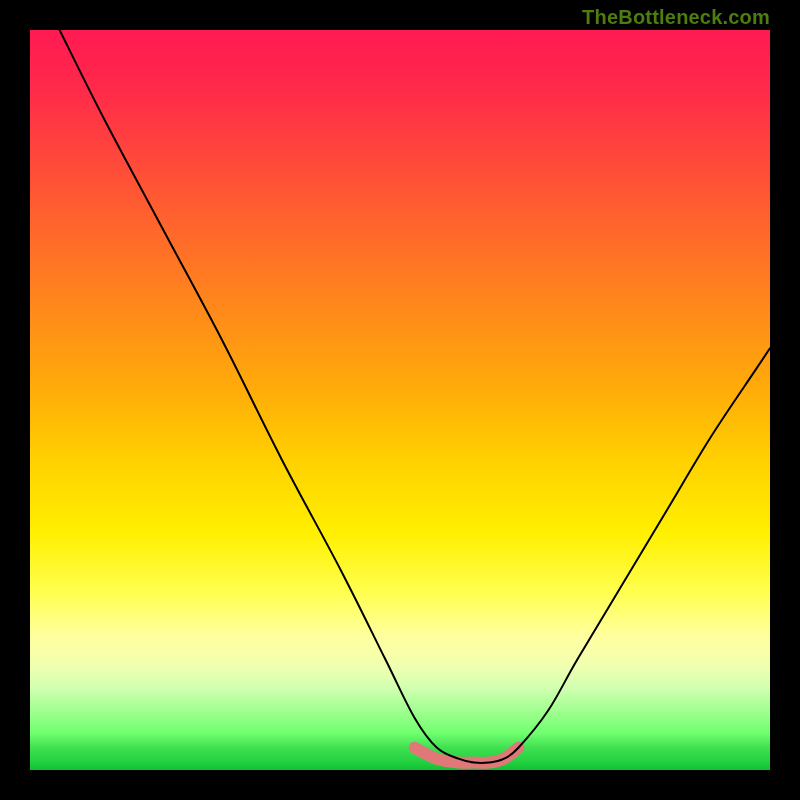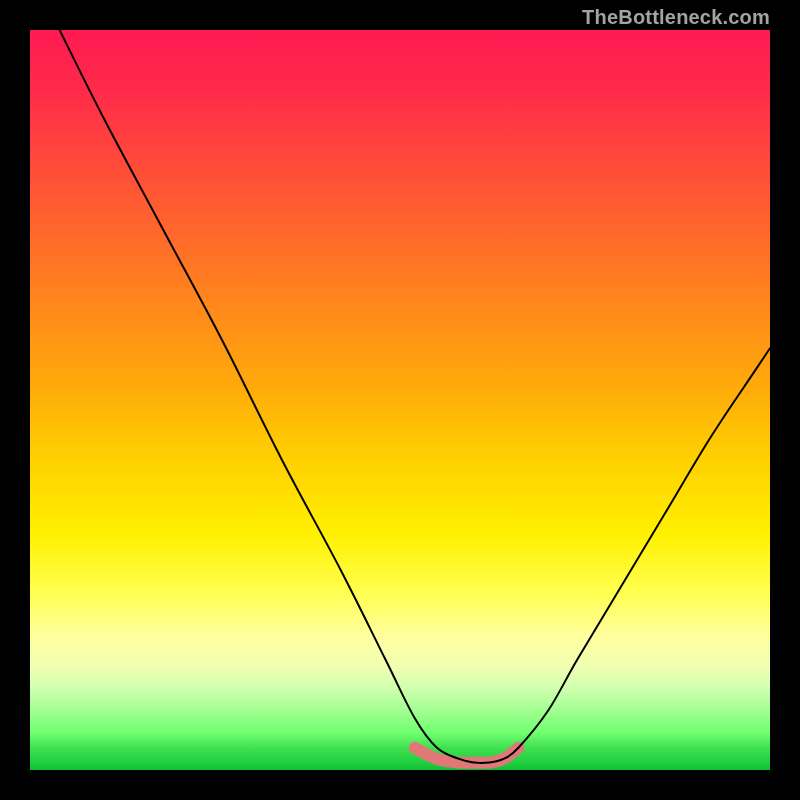--- a/index.html
+++ b/index.html
@@ -28,21 +28,21 @@
       #70ff70 95%,
       #40e050 97%,
       #20d040 99%,
       #10c030 100%
     );
   }
   .watermark {
     position: absolute;
     top: 6px;
     right: 30px;
-    color: #a3a3a3;
+    color: #4d7c0f;
     font-size: 20px;
     font-weight: bold;
     letter-spacing: 0.2px;
   }
   svg.curve {
     position: absolute;
     left: 0;
     top: 0;
     width: 740px;
     height: 740px;

